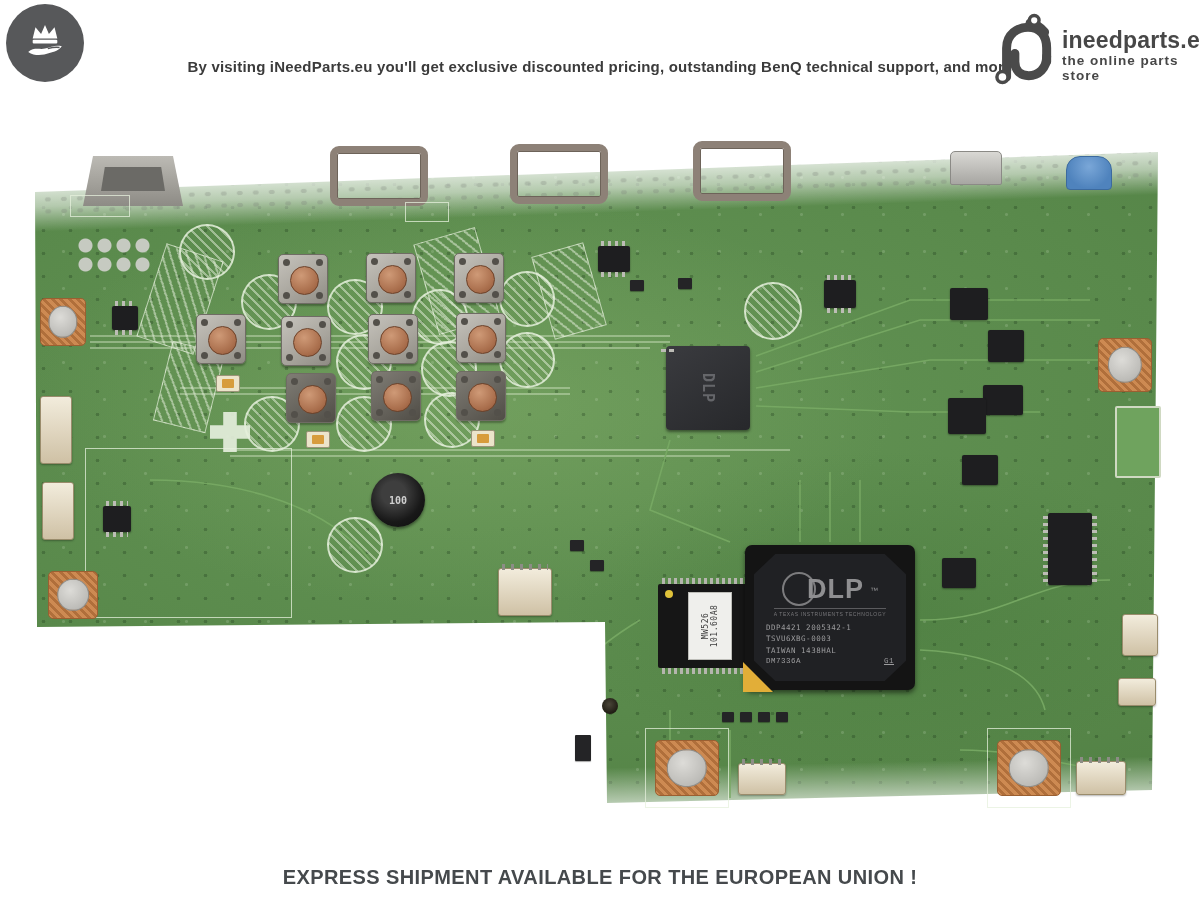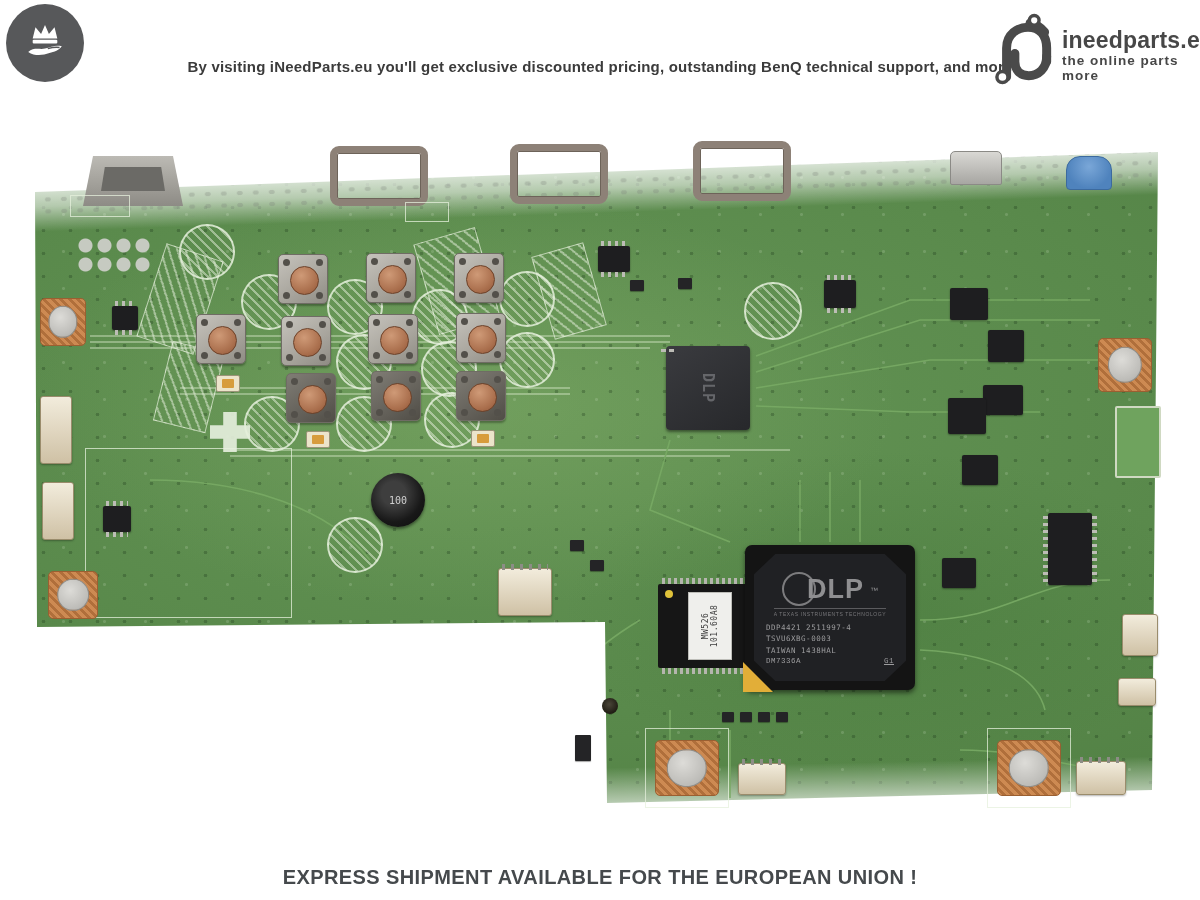--- a/index.html
+++ b/index.html
@@ -149,21 +149,21 @@
     position:absolute;left:50%;top:50%;width:66px;height:42px;
     transform:translate(-50%,-50%) rotate(-90deg);
     background:#efefec;border:1px solid #bdbdb8;
     display:flex;flex-direction:column;align-items:center;justify-content:center;
     font-family:"DejaVu Sans Mono", monospace;font-size:8px;color:#3c3c3c;letter-spacing:.5px;
   }
   .ind{
     border-radius:50%;
     background:radial-gradient(circle at 42% 38%, #3e3e3e 0 26%, #181818 62%, #0c0c0c);
     display:flex;align-items:center;justify-content:center;
-    color:#cfcfcf;font-family:"DejaVu Sans Mono",monospace;font-size:10px;font-weight:400;
+    color:#cfcfcf;font-family:"DejaVu Sans Mono",monospace;font-size:10px;font-weight:700;
     box-shadow:0 2px 3px rgba(0,0,0,.45);
   }
   .jst{
     background:linear-gradient(#f2ecdc,#cfc1a5);border:1px solid #9a8c6c;border-radius:3px;
     box-shadow:0 1px 2px rgba(0,0,0,.3);
   }
   .jst.teeth::before{
     content:"";position:absolute;left:3px;right:3px;top:-5px;height:6px;
     background:repeating-linear-gradient(90deg,#8d8d86 0 3px,transparent 3px 9px);
   }
@@ -220,21 +220,21 @@
     <g fill="none" stroke="#4a4a4a" stroke-width="13" stroke-linecap="round">
       <path d="M24 92 V50 C24 30 40 20 55 20 C73 20 82 33 82 50 V70"></path>
       <path d="M82 62 C82 80 70 90 56 90 C43 90 36 81 36 70 V58"></path>
       <path d="M79 27 C72 18 66 15 58 14"></path>
     </g>
     <circle cx="64" cy="10" r="7" fill="#ffffff" stroke="#4a4a4a" stroke-width="5"></circle>
     <circle cx="18" cy="92" r="8" fill="#ffffff" stroke="#4a4a4a" stroke-width="5"></circle>
   </svg>
   <div class="btxt">
     <div class="btitle">ineedparts.eu</div>
-    <div class="bsub">the online parts more</div>
+    <div class="bsub">the online parts store</div>
   </div>
 </div>
 
 <div class="scene">
 
   <div class="board">
     <div class="wash-top"></div>
     <div class="wash-bottom"></div>
     <svg class="traces" viewBox="0 0 1135 660">
       <g stroke="rgba(222,236,208,.55)" stroke-width="1.6" fill="none">
@@ -358,21 +358,21 @@
 
   <div class="cmp bga" style="left:715px;top:395px;width:170px;height:145px;">
     <div class="top">
       <div class="dlp-row">
         <span class="dlp-ring"></span>
         <span class="dlp-word">DLP</span>
         <span class="dlp-tm">™</span>
       </div>
       <div class="dlp-sub">A TEXAS INSTRUMENTS TECHNOLOGY</div>
       <div class="mark">
-        <div>DDP4421  2511997-4</div>
+        <div>DDP4421  2005342-1</div>
         <div>TSVU6XBG-0003</div>
         <div>TAIWAN 1438HAL</div>
         <div class="last">
           <span>DM7336A</span>
           <span class="g1">G1</span>
         </div>
       </div>
     </div>
     <div class="wedge"></div>
   </div>

